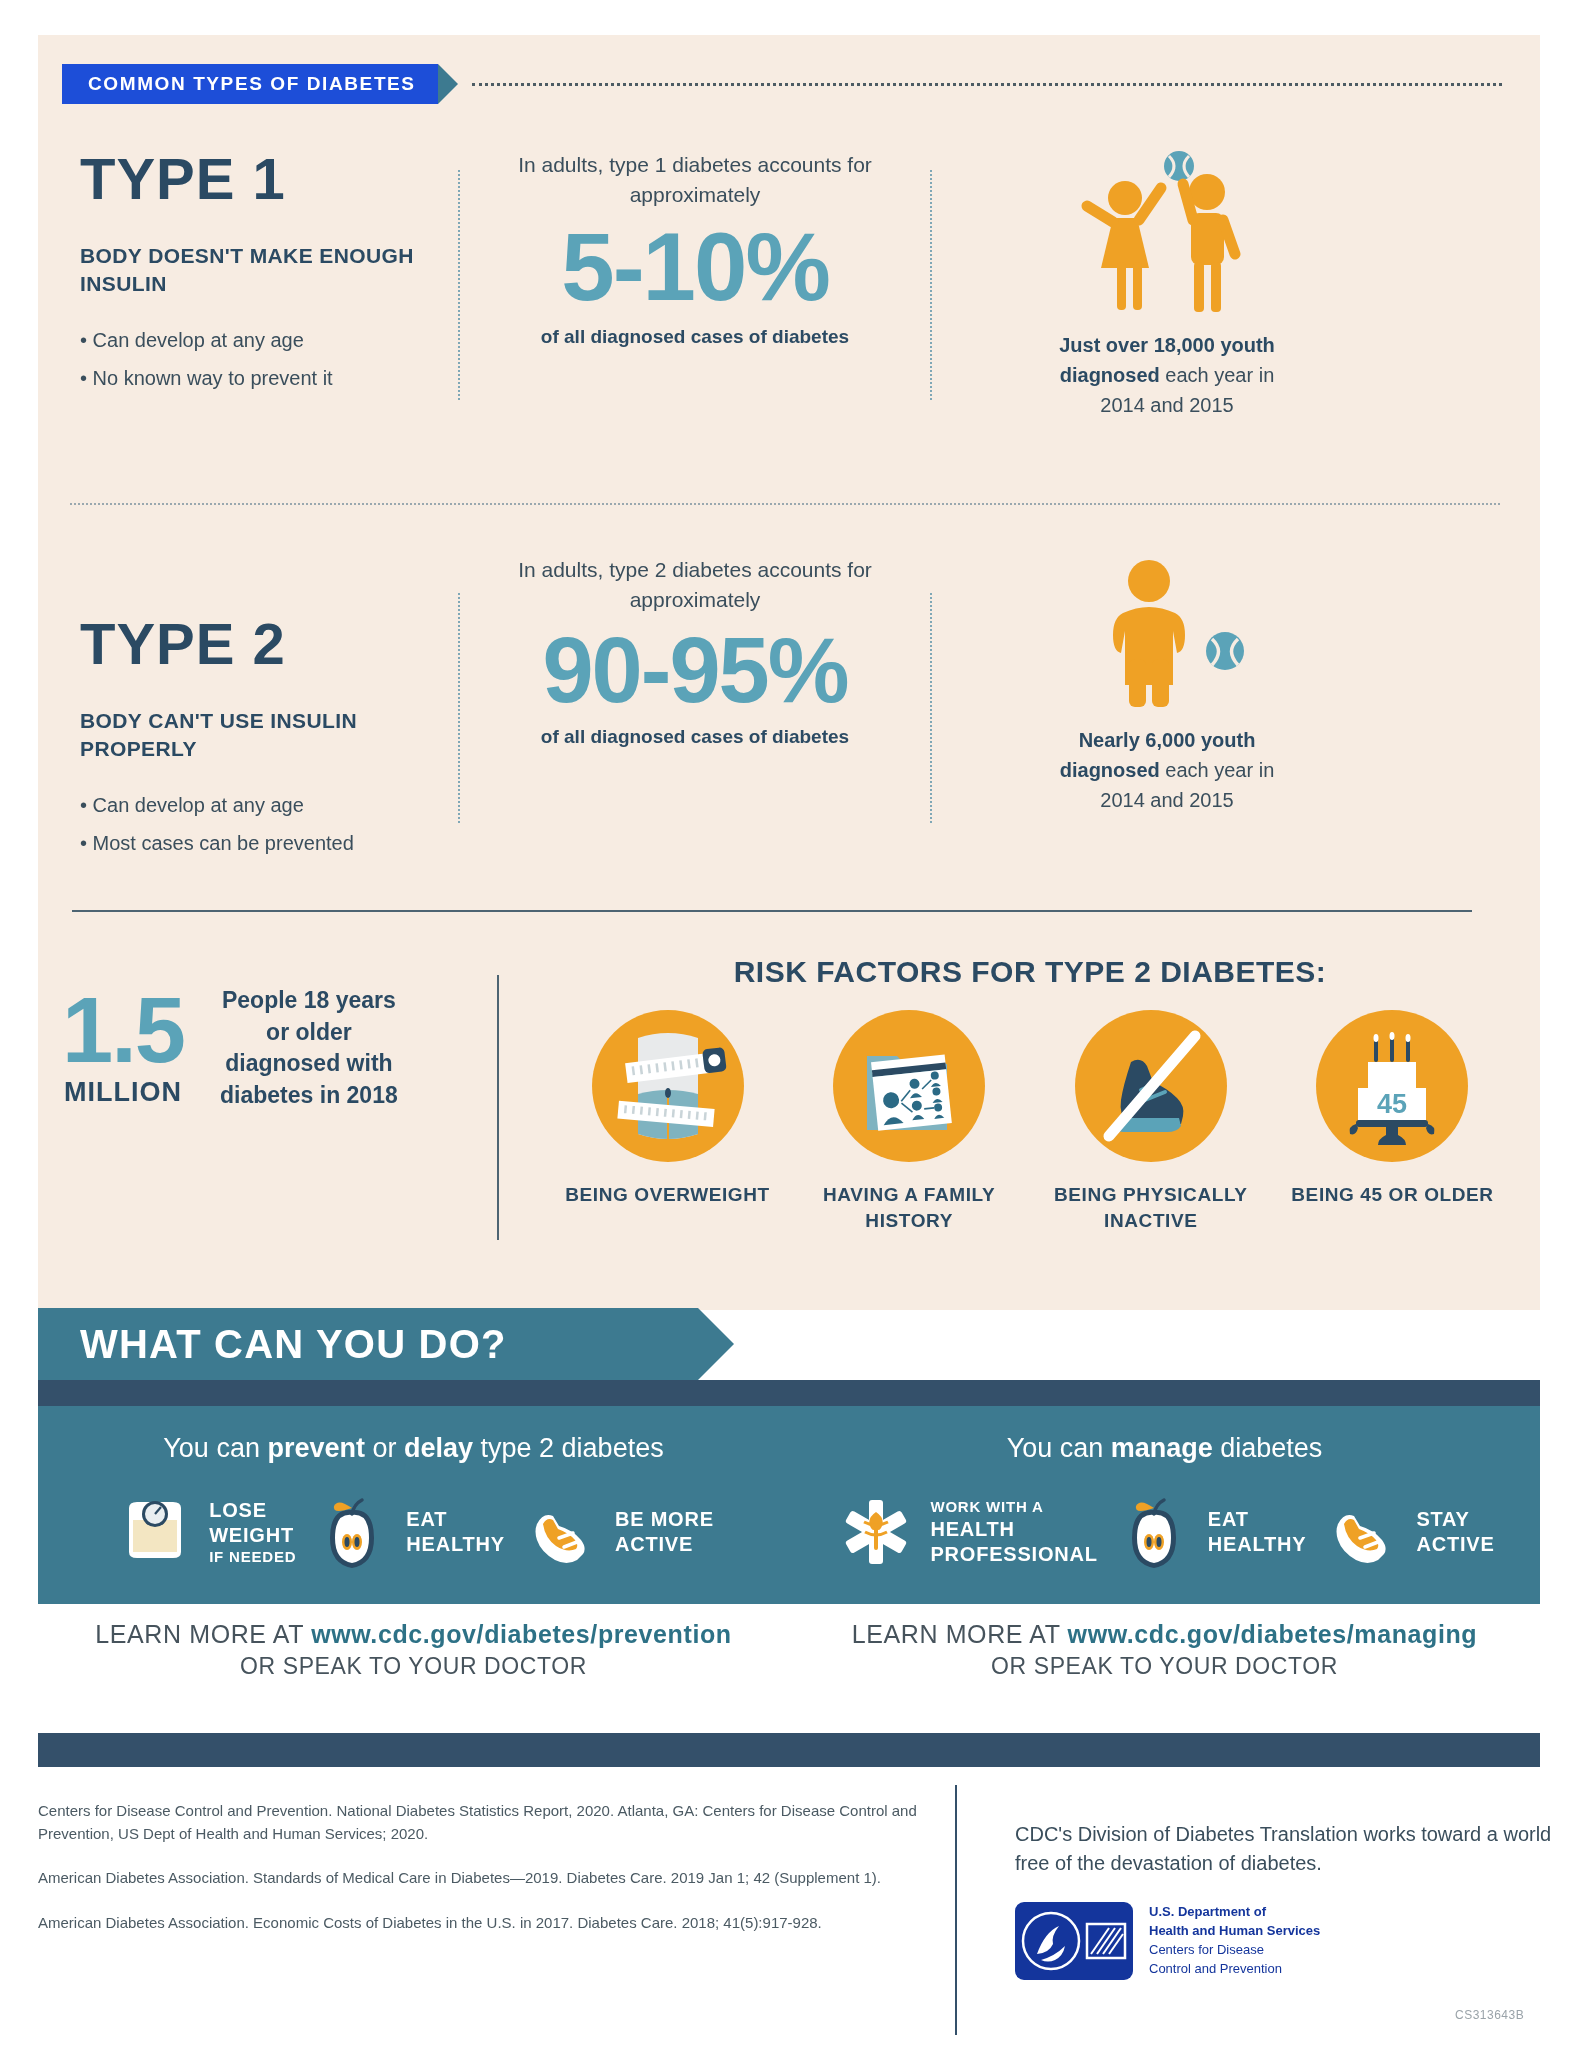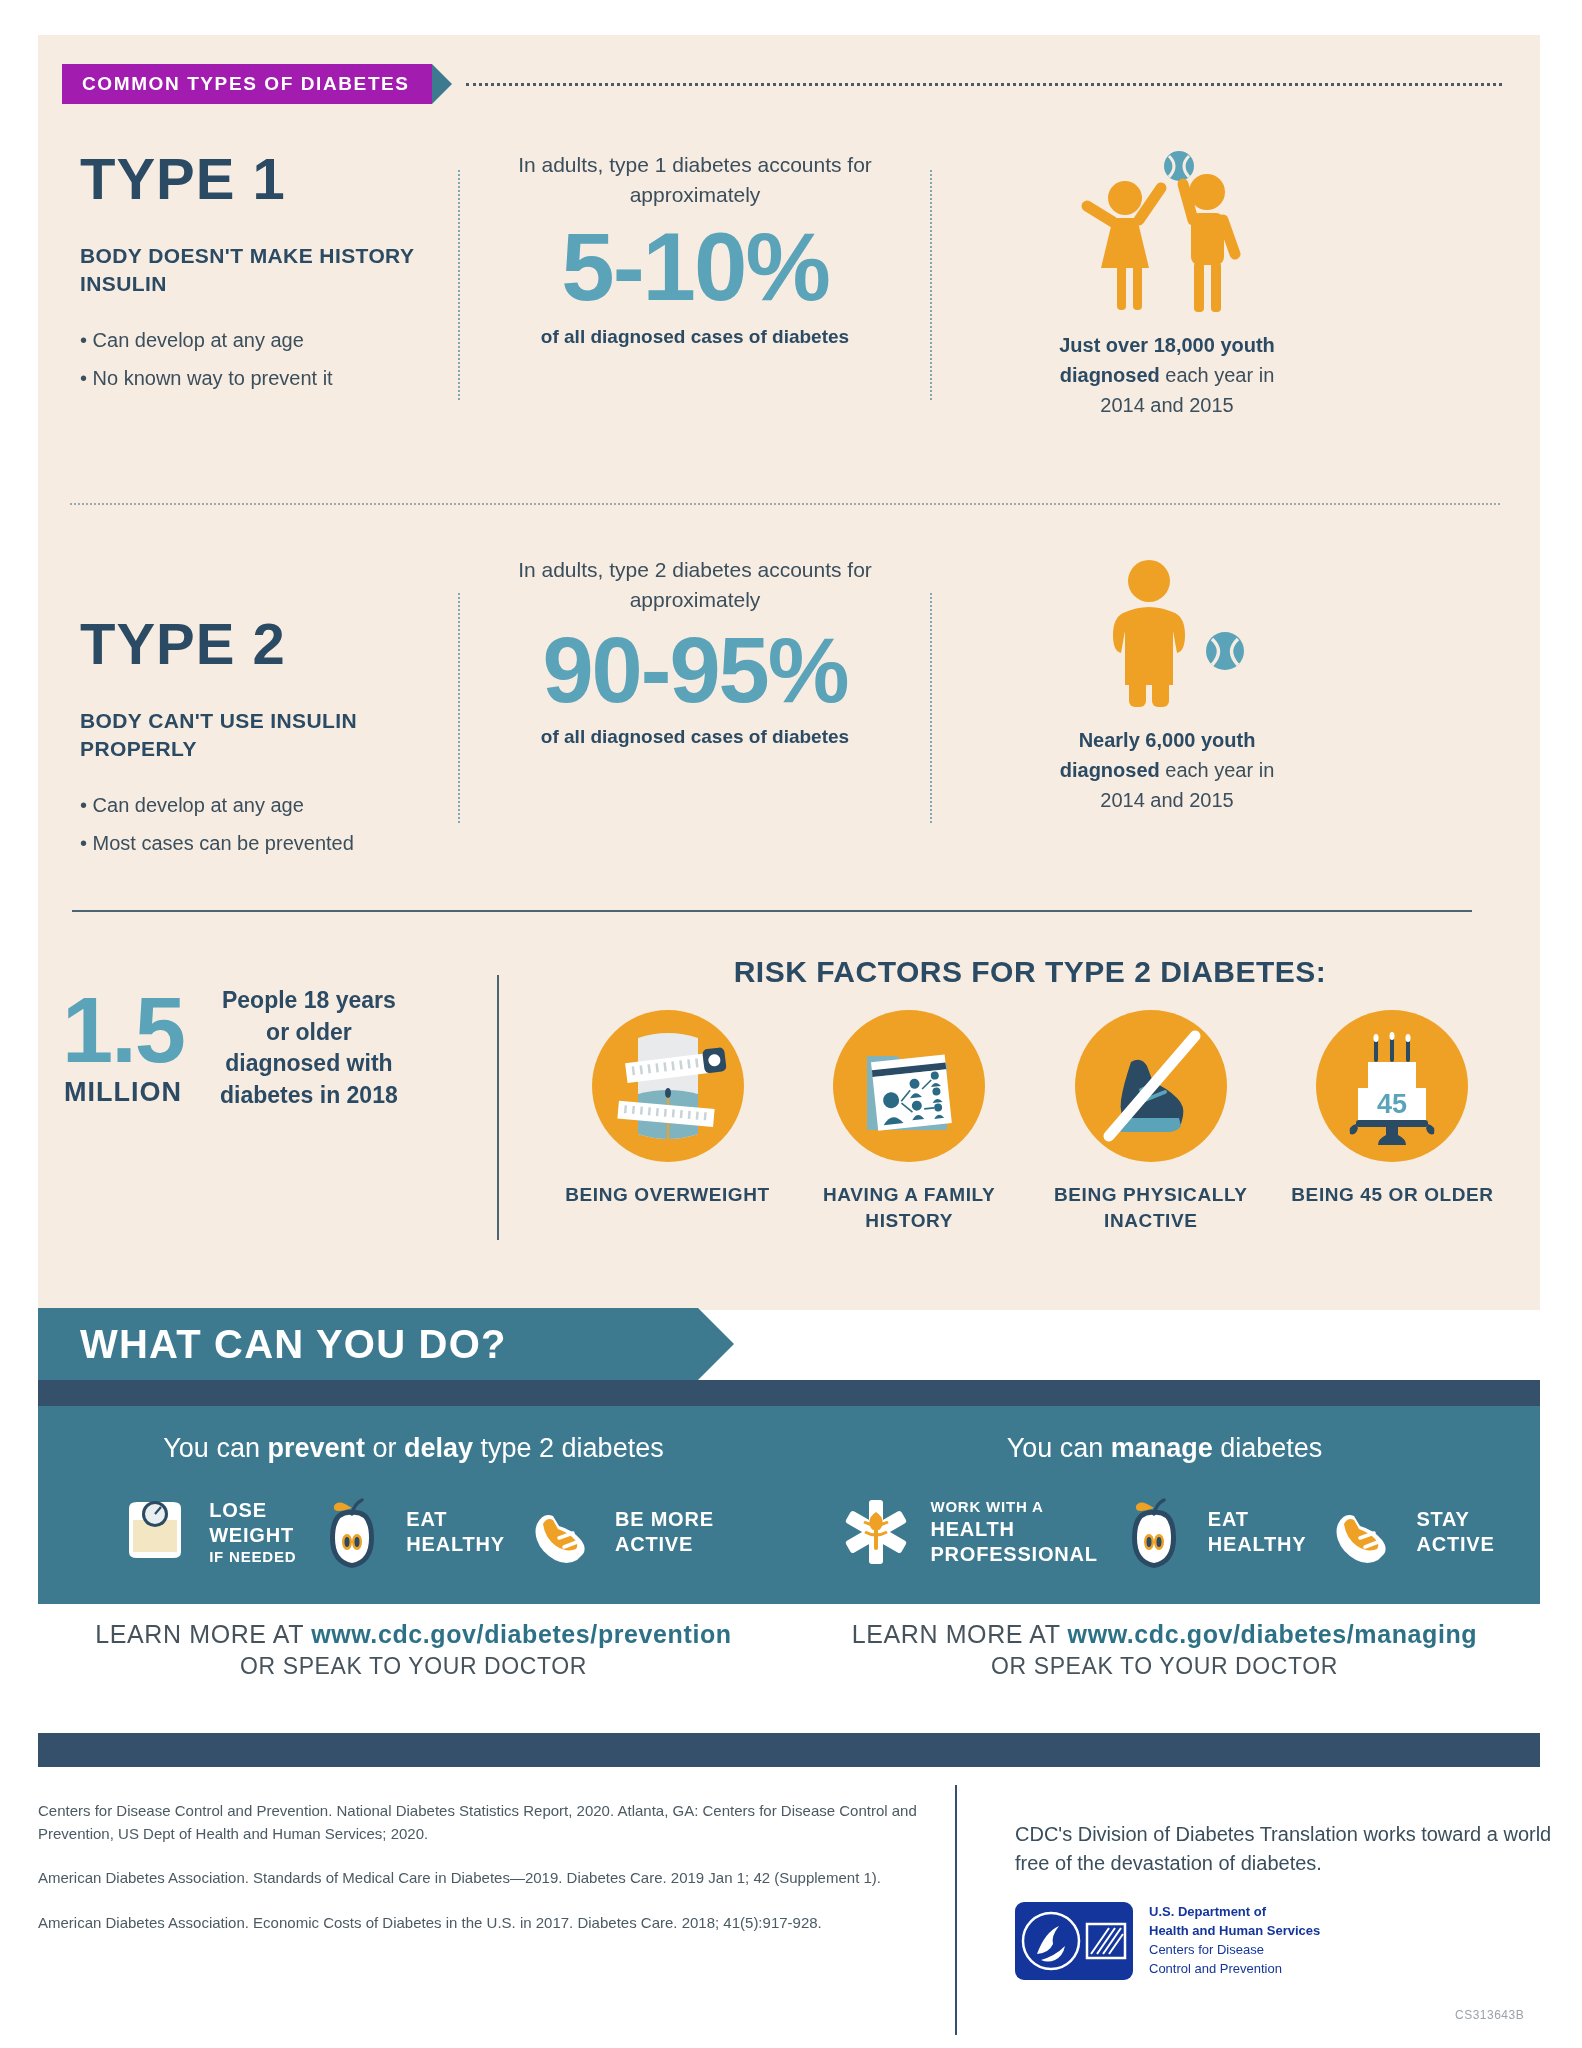--- a/index.html
+++ b/index.html
@@ -14,22 +14,22 @@
 
   
   .beige{
     position:absolute;left:38px;top:35px;width:1502px;height:1275px;
     background:#f7ece2;
   }
 
   
   .banner-row{position:absolute;left:62px;top:63px;width:1440px;height:42px;display:flex;align-items:center;}
   .banner{
-    background:#a21caf;color:#ffffff;height:40px;display:flex;align-items:center;
-    padding:0 22px 0 20px;font-weight:bold;font-size:19px;letter-spacing:1.6px;
+    background:#1d4ed8;color:#ffffff;height:40px;display:flex;align-items:center;
+    padding:0 22px 0 26px;font-weight:bold;font-size:19px;letter-spacing:1.6px;
     position:relative;
   }
   .banner:after{
     content:"";position:absolute;right:-20px;top:0;width:0;height:0;
     border-top:20px solid transparent;border-bottom:20px solid transparent;
     border-left:20px solid #3d7a90;
   }
   .banner-dots{
     flex:1;margin-left:34px;height:0;border-top:3px dotted #30444f;opacity:.85;
   }
@@ -147,21 +147,21 @@
   <div class="banner-row">
     <div class="banner">
       <span>COMMON TYPES OF DIABETES</span>
     </div>
     <div class="banner-dots"></div>
   </div>
 
   <div class="typeblock" style="left:38px;top:150px;width:1470px;">
     <div class="col-left">
       <div class="big-type">TYPE 1</div>
-      <div class="sub-head">BODY DOESN'T MAKE HISTORY INSULIN</div>
+      <div class="sub-head">BODY DOESN'T MAKE ENOUGH INSULIN</div>
       <div class="bullets">
         <div class="bullet">• Can develop at any age</div>
         <div class="bullet">• No known way to prevent it</div>
       </div>
     </div>
     <div class="vdiv"></div>
     <div class="col-mid">
       <div class="mid-lead">In adults, type 1 diabetes accounts for approximately</div>
       <div class="mid-pct">5-10%</div>
       <div class="mid-foot">

